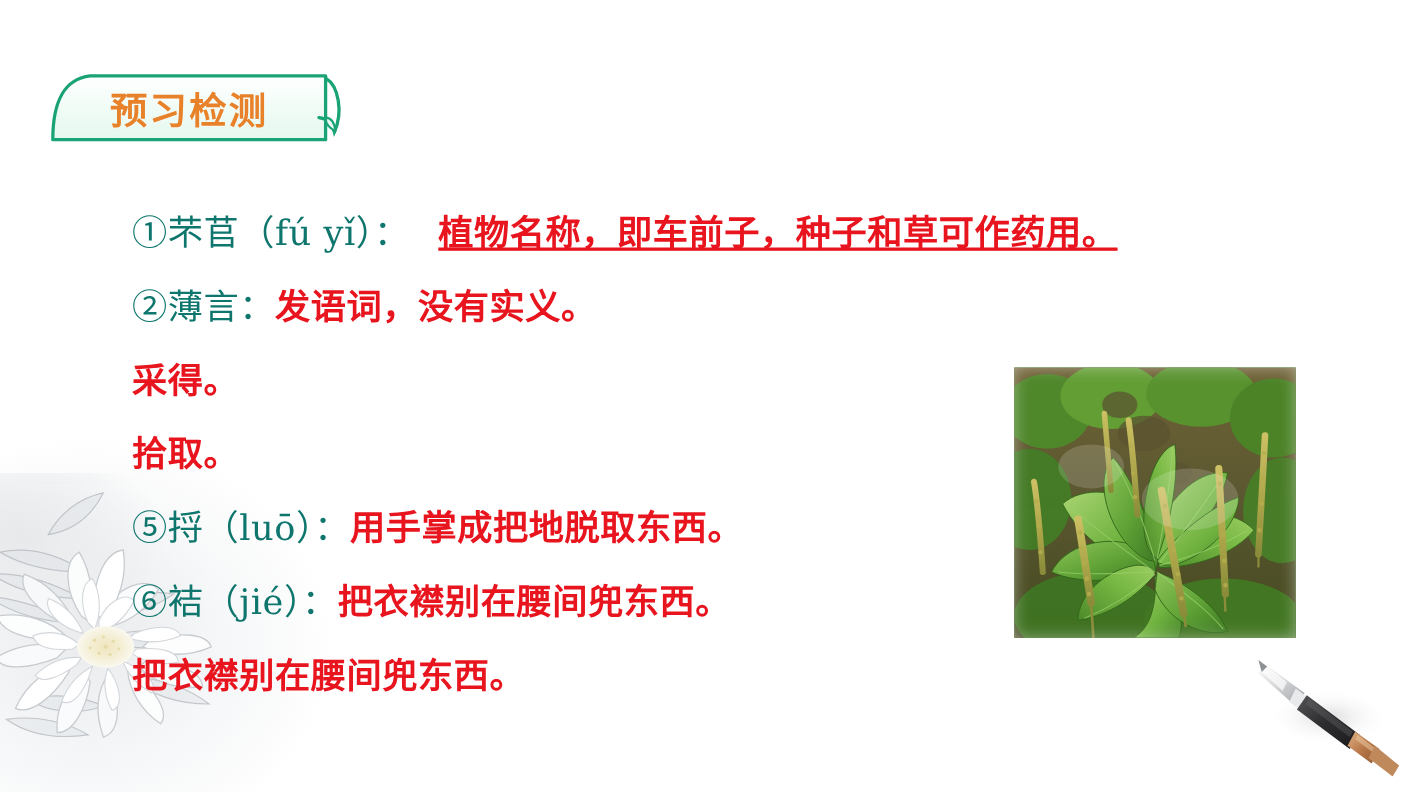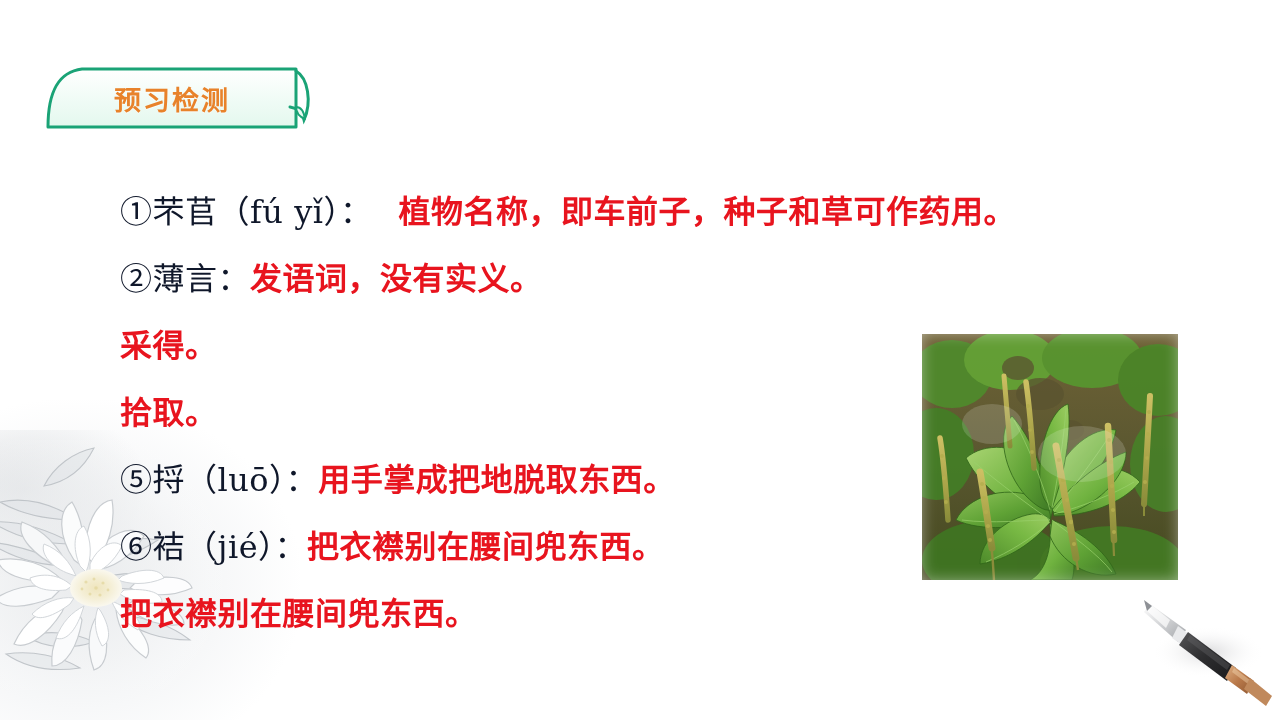--- a/index.html
+++ b/index.html
@@ -73,21 +73,21 @@
   .banner-label {
     position: absolute;
     left: 0;
     top: 0;
     width: 252px;
     height: 64px;
     display: flex;
     align-items: center;
     justify-content: center;
     font-family: "DejaVu Sans", "Liberation Sans", sans-serif;
-    font-size: 27px;
+    font-size: 34px;
     font-weight: bold;
     color: #e8822a;
     letter-spacing: 2px;
     text-shadow: 0 1px 0 rgba(255,255,255,0.6);
     white-space: nowrap;
   }
 
   
   .notes {
     position: absolute;
@@ -96,33 +96,33 @@
     width: 1010px;
   }
   .note-line {
     display: flex;
     align-items: baseline;
     height: 67px;
     white-space: nowrap;
     font-family: "DejaVu Serif", "Liberation Serif", serif;
   }
   .note-term {
-    color: #0f172a;
+    color: #0f766e;
     font-size: 32px;
     font-family: "DejaVu Serif", "Liberation Serif", serif;
     letter-spacing: 0.5px;
   }
   .note-gloss {
     color: #e8141e;
     font-size: 32px;
     font-family: "DejaVu Serif", "Liberation Serif", serif;
     font-weight: bold;
     letter-spacing: 0.5px;
   }
-  .note-line.indent-gloss .note-gloss { padding-left: 26px; }
+  .note-line.indent-gloss .note-gloss { padding-left: 26px; text-decoration: underline; }
 
   
   .photo-frame {
     position: absolute;
     left: 922px;
     top: 334px;
     width: 256px;
     height: 246px;
     background: #ffffff;
     box-shadow: 0 0 14px 7px rgba(255,255,255,0.95);

